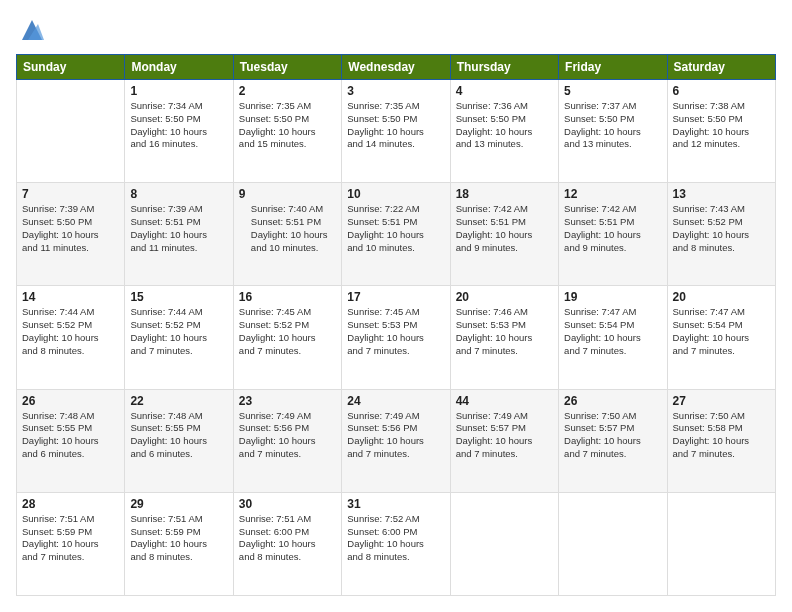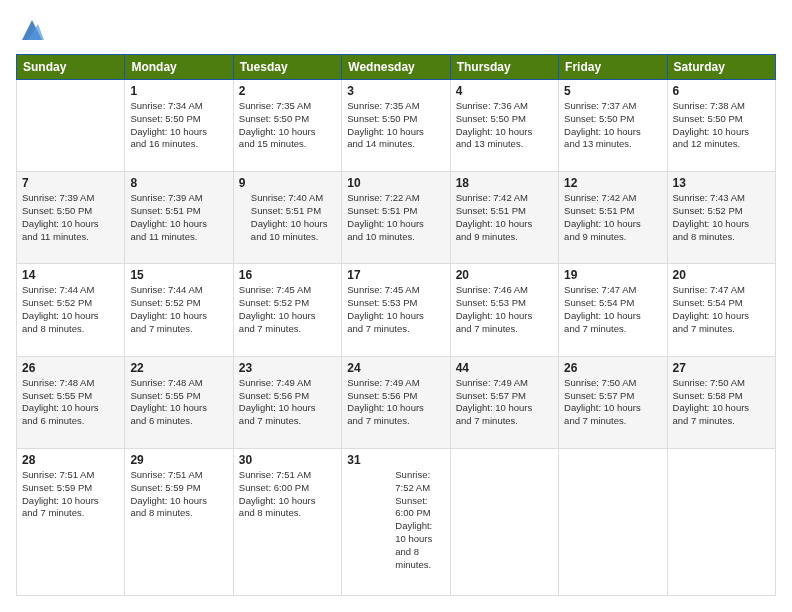--- a/index.html
+++ b/index.html
@@ -345,21 +345,21 @@
           </td>
           <td>
             <span class="day-num">30</span>
             <div class="day-info" style="white-space: pre-line;">Sunrise: 7:51 AM
 Sunset: 6:00 PM
 Daylight: 10 hours
 and 8 minutes.</div>
           </td>
           <td>
             <span class="day-num">31</span>
-            <div class="day-info" style="white-space: pre-line; margin-left: 48px;">Sunrise: 7:52 AM
+            <div class="day-info" style="white-space: pre-line;">Sunrise: 7:52 AM
 Sunset: 6:00 PM
 Daylight: 10 hours
 and 8 minutes.</div>
           </td>
           <td class="empty-cell"></td>
           <td class="empty-cell"></td>
           <td class="empty-cell"></td>
         </tr>
       </tbody>
   </table>

